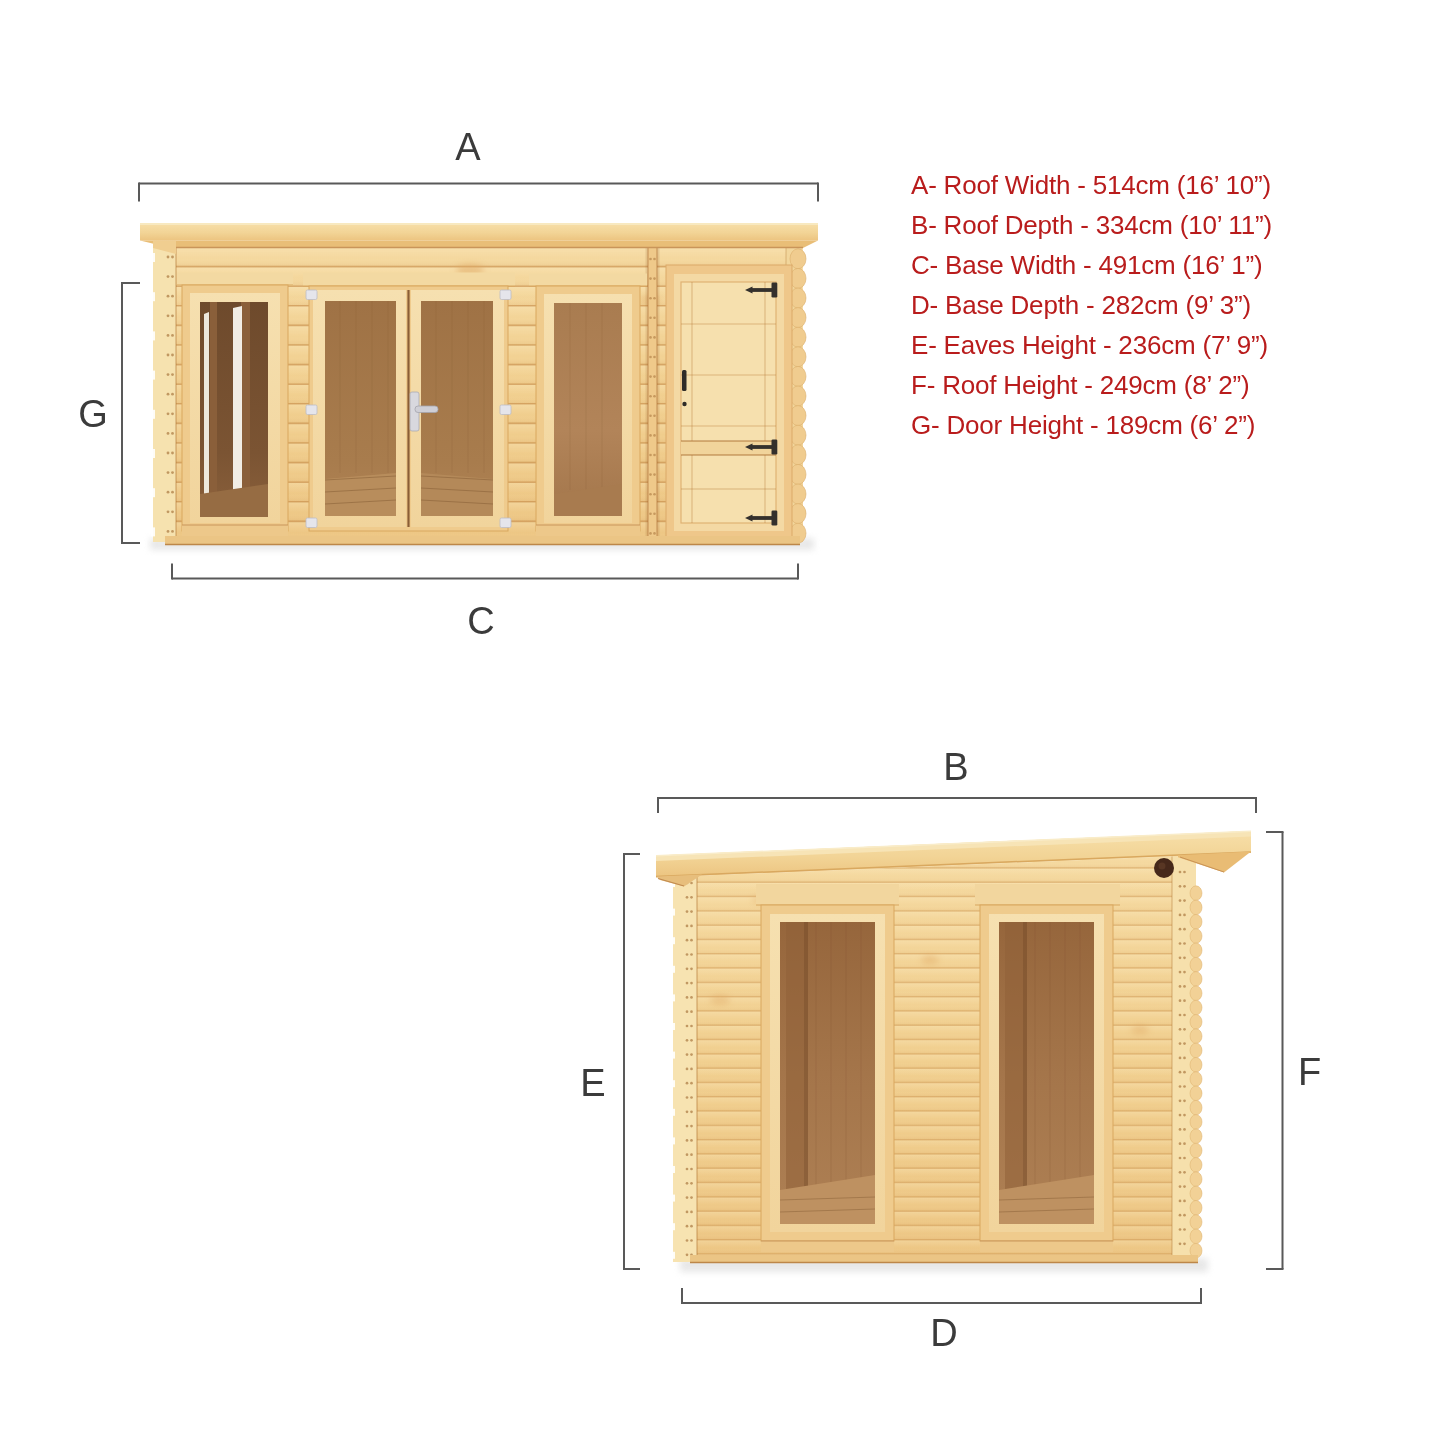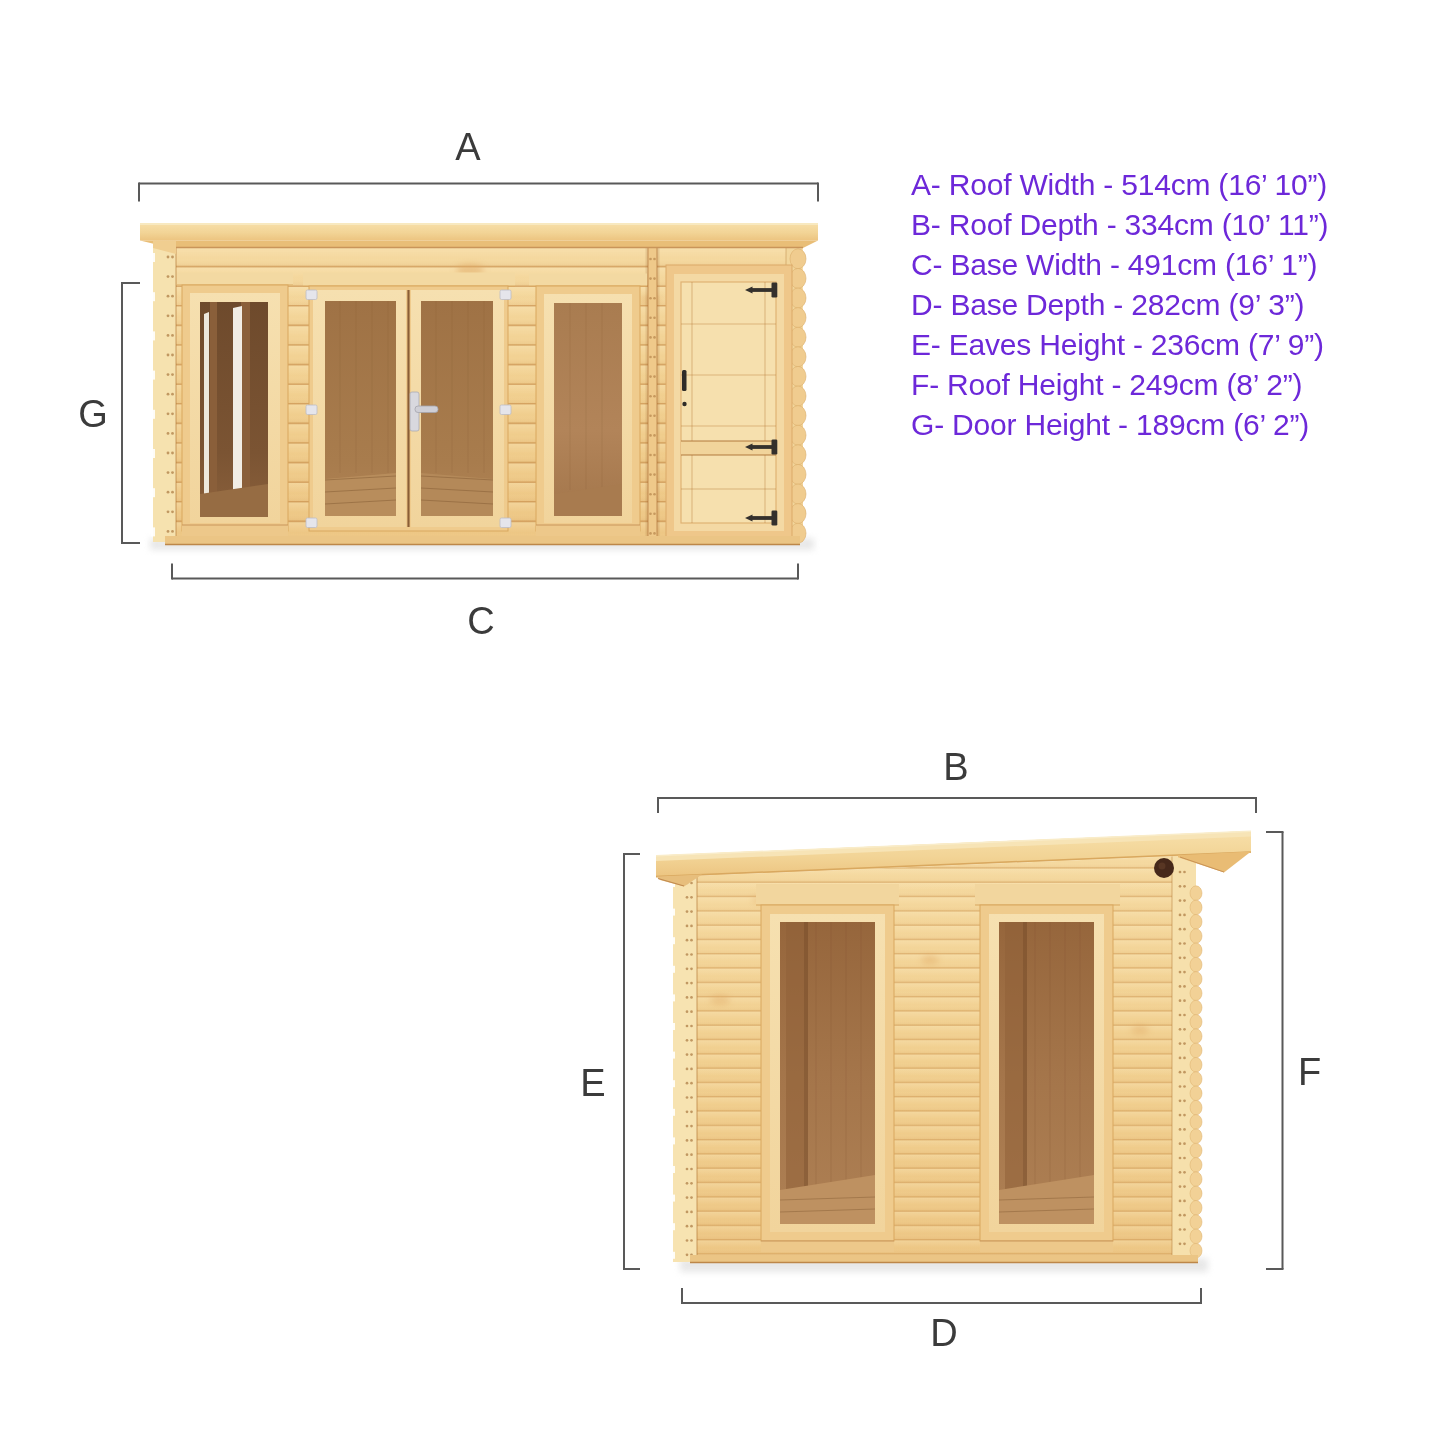--- a/index.html
+++ b/index.html
@@ -1,19 +1,19 @@
 <!DOCTYPE html>
 <html><head>
 <meta charset="utf-8">
 <style>
   html,body{margin:0;padding:0;background:#FFFFFF;}
   body{width:1445px;height:1445px;position:relative;overflow:hidden;
        font-family:"Liberation Sans",sans-serif;}
-  #dims{position:absolute;left:911px;top:165px;font-size:30px;line-height:40px;
-        color:#6d28d9;white-space:nowrap;letter-spacing:-0.2px;}
+  #dims{position:absolute;left:911px;top:165px;font-size:26px;line-height:40px;
+        color:#b91c1c;white-space:nowrap;letter-spacing:-0.2px;}
 </style>
 </head>
 <body>
 <svg width="1445" height="1445" viewBox="0 0 1445 1445" style="position:absolute;left:0;top:0">
 
 <defs>
 <linearGradient id="roofG" x1="0" y1="0" x2="0" y2="1">
  <stop offset="0" stop-color="#F7DFA9"></stop>
  <stop offset="0.55" stop-color="#F2D496"></stop>
  <stop offset="1" stop-color="#ECC480"></stop>

